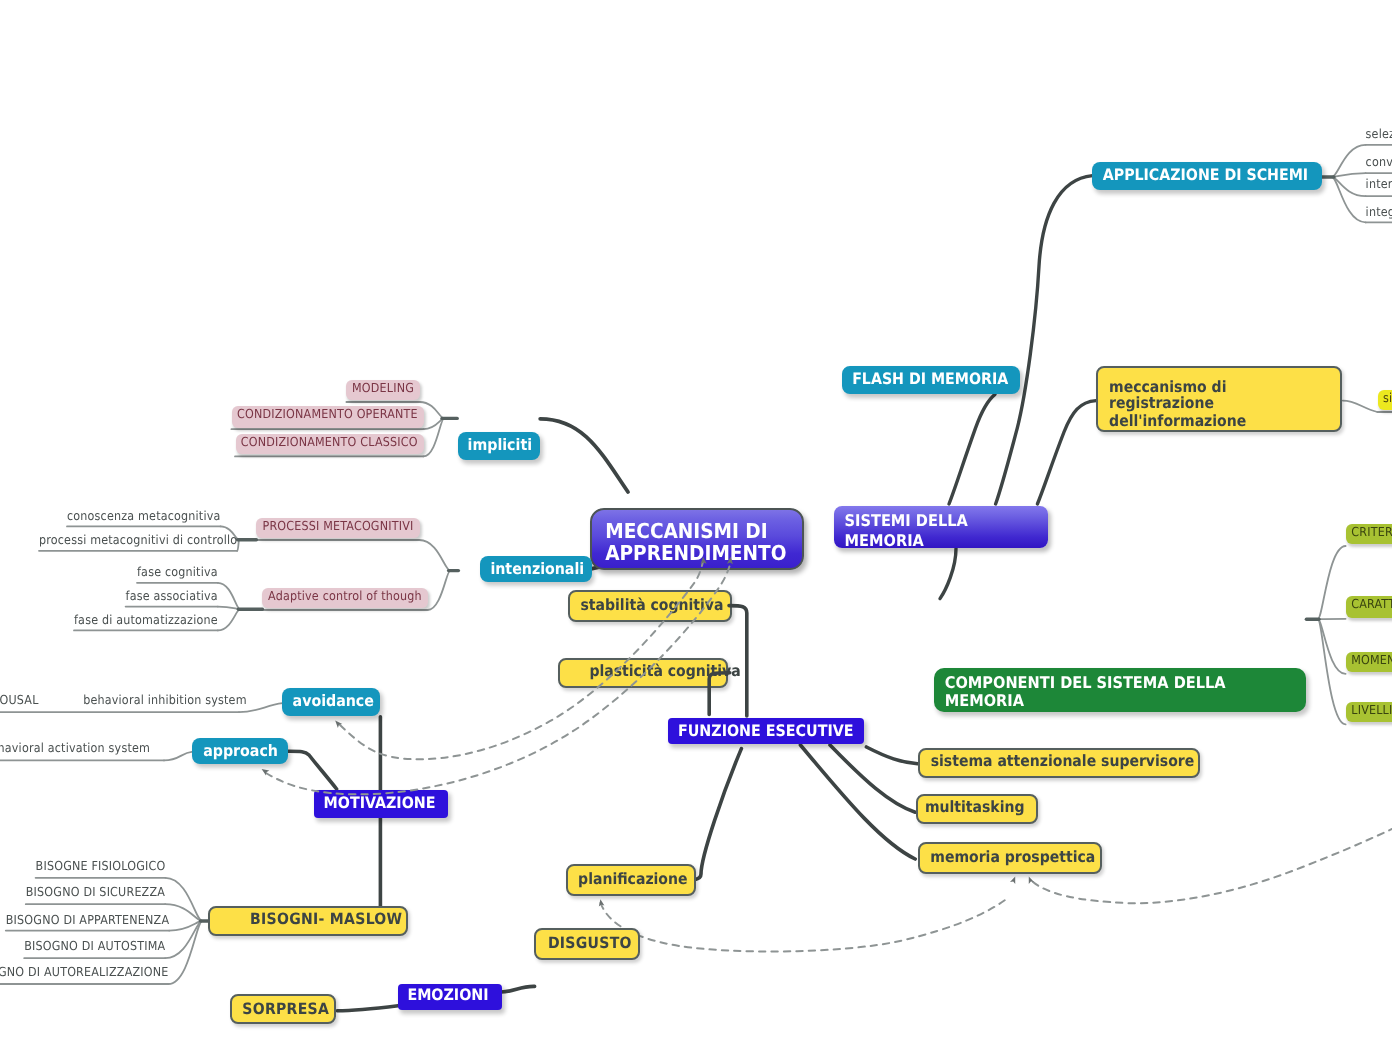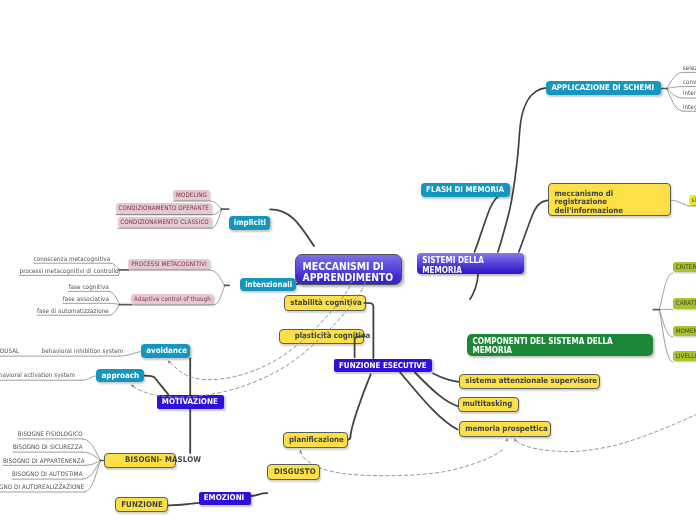--- a/index.html
+++ b/index.html
@@ -273,25 +273,25 @@
       </div>
       <div class="node n-plain" style="left: 458.3px; top: 397.2px; width: 60.5px; height: 15.1px; justify-content: flex-end;">
         <span>multitasking</span>
       </div>
       <div class="node n-plain" style="left: 458.6px; top: 420.7px; width: 92.9px; height: 16.3px; text-align: right;">
         <span>memoria prospettica</span>
       </div>
       <div class="node n-plain" style="left: 271.5px; top: 432.2px; width: 65.6px; height: 15.7px; margin-left: 11px;">
         <span>planificazione</span>
       </div>
-      <div class="node n-plain" style="left: 104px; top: 452.7px; width: 72px; height: 15.7px; letter-spacing: 0.15px; padding-left: 20px;">
+      <div class="node n-plain" style="left: 104px; top: 452.7px; width: 100px; height: 15.7px; letter-spacing: 0.15px; padding-left: 20px;">
         <span>BISOGNI- MASLOW</span>
       </div>
       <div class="node n-plain" style="left: 114.6px; top: 497.3px; width: 53.3px; height: 15.1px; letter-spacing: 0.15px;">
-        <span>FUNZIONE</span>
+        <span>SORPRESA</span>
       </div>
       <div class="node n-plain" style="left: 267.4px; top: 464px; width: 52.5px; height: 15.5px; letter-spacing: 0.15px;">
         <span>DISGUSTO</span>
       </div>
     </div>
 <svg id="edges-top" viewBox="0 0 696 520">
       <path d="M373.4,358 L373.4,306.5 C373.4,303 371,302.8 364.5,302.8" fill="none" stroke="#3d4444" stroke-width="1.8" stroke-linecap="round"></path>
       <path d="M354.6,357.2 L354.6,339.5 C354.6,336.4 357,336.4 364.9,336.4" fill="none" stroke="#3d4444" stroke-width="1.8" stroke-linecap="round"></path>
       <path d="M170,362.5 C180,372 186,376.5 196,378.5 C215,382 245,378 276.7,359.6 C305,343 332,312 347.5,291 C349.5,288 351,283.5 351.6,280.2" fill="none" stroke="#8e9494" stroke-width="1" stroke-linecap="round" stroke-dasharray="3.2 3.0"></path>
       <path d="M133,386.5 C143,392.5 152,395 165,396.5 C200,400 250,390 289.2,363.8 C320,343 348,311 360,293 C363,288.5 365,283.5 365.3,280.2" fill="none" stroke="#8e9494" stroke-width="1" stroke-linecap="round" stroke-dasharray="3.2 3.0"></path>

